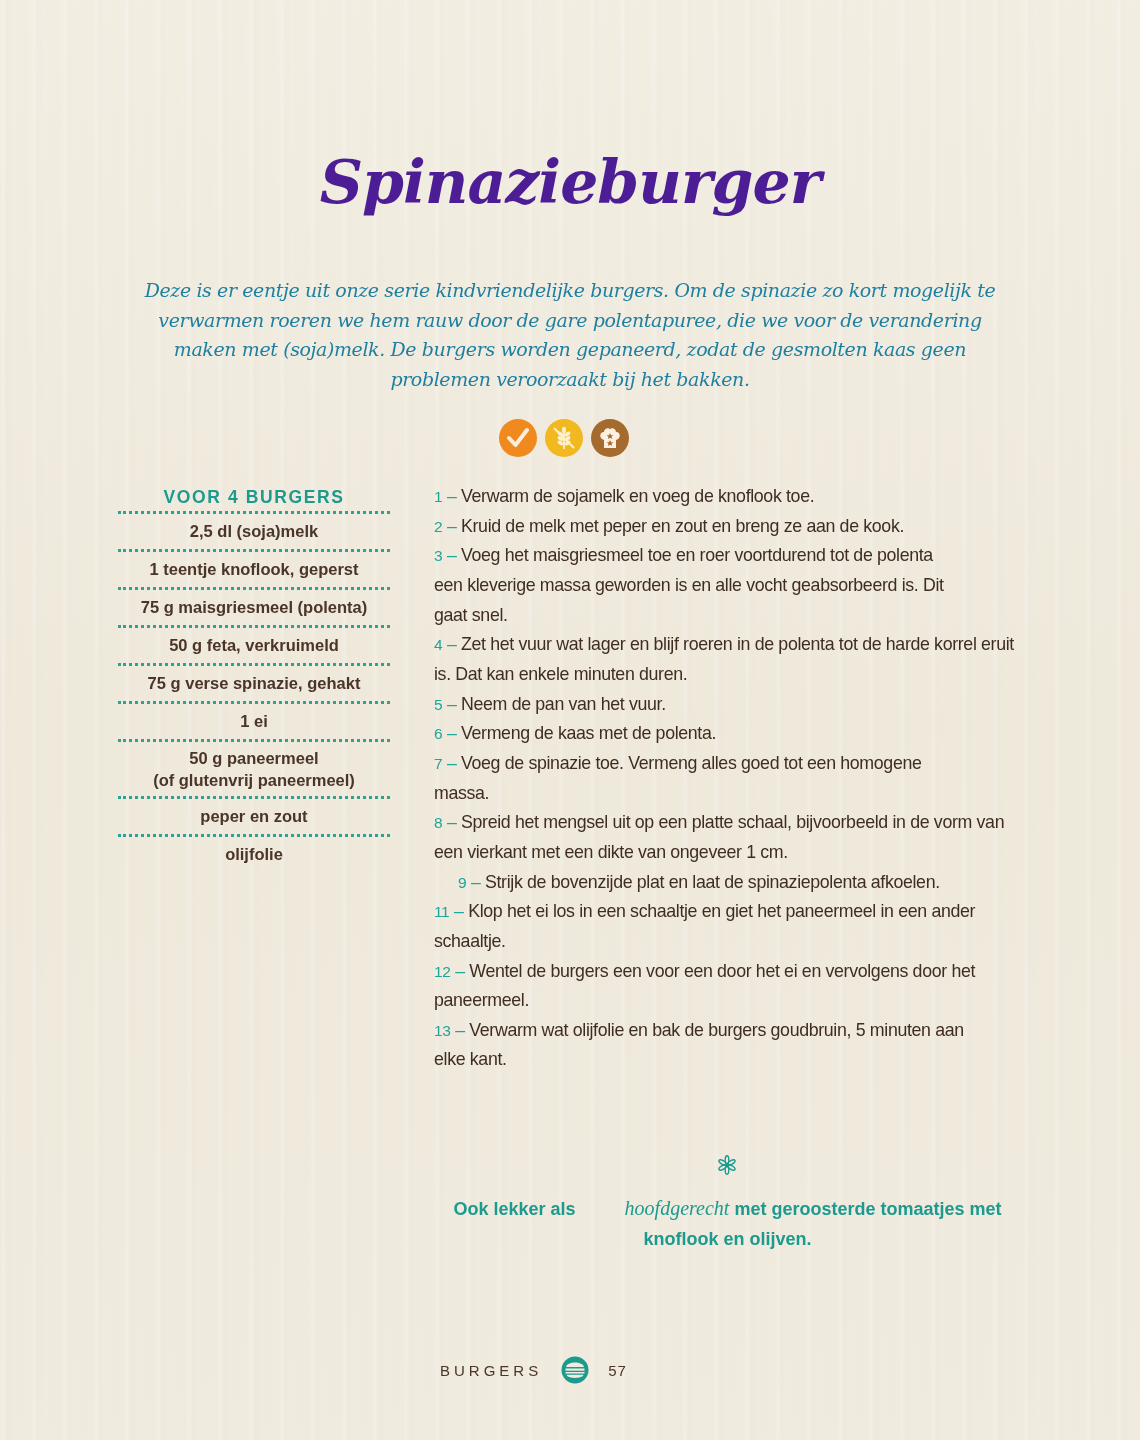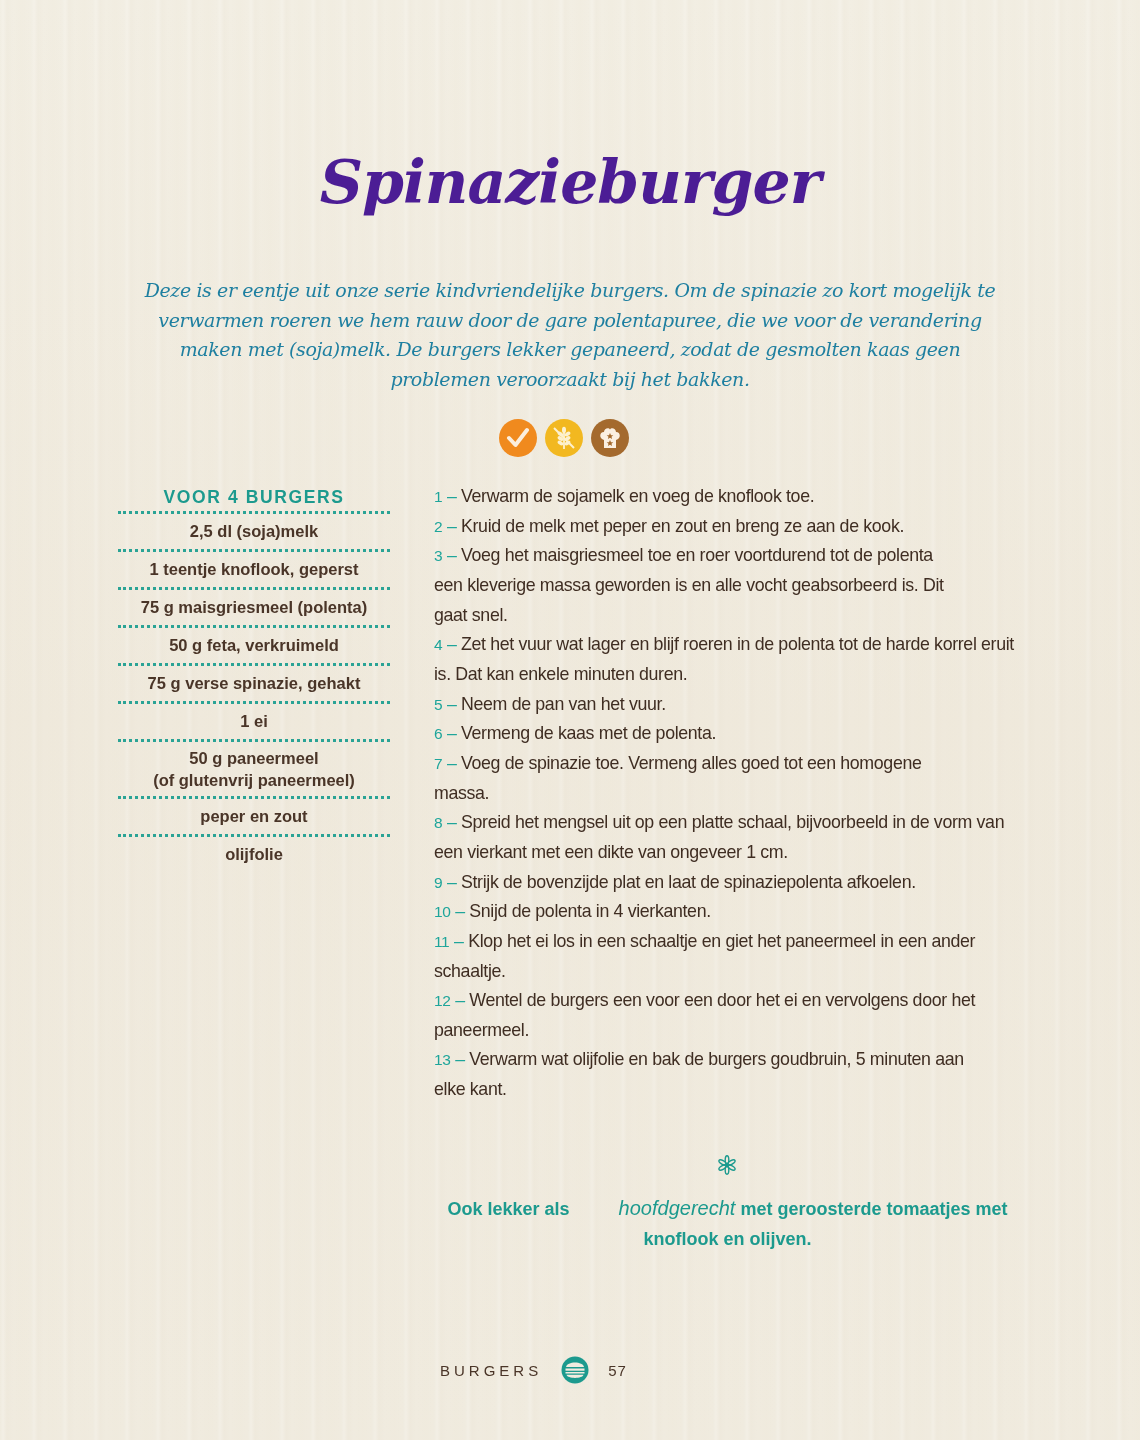--- a/index.html
+++ b/index.html
@@ -169,21 +169,21 @@
     width: 575px;
     top: 1193px;
     text-align: center;
     font-family: "Liberation Sans", sans-serif;
     font-weight: bold;
     font-size: 18px;
     line-height: 30px;
     color: #1c9a8e;
   }
   .tip .script {
-    font-family: Liberation Sans, sans-serif;
+    font-family: Liberation Serif, serif;
     font-style: italic;
     font-weight: normal;
     font-size: 20px;
     margin-left: 44px;
   }
 
   
   .footer {
     position: absolute;
     left: 440px;
@@ -206,21 +206,21 @@
     letter-spacing: 1px;
   }
 </style>
 </head>
 <body>
 
 <div class="page">
 
   <h1 class="title-main">Spinazieburger</h1>
 
-  <p class="intro" style="margin:0;">Deze is er eentje uit onze serie kindvriendelijke burgers. Om de spinazie zo kort mogelijk te verwarmen roeren we hem rauw door de gare polentapuree, die we voor de verandering maken met (soja)melk. De burgers lekker gepaneerd, zodat de gesmolten kaas geen problemen veroorzaakt bij het bakken.</p>
+  <p class="intro" style="margin:0;">Deze is er eentje uit onze serie kindvriendelijke burgers. Om de spinazie zo kort mogelijk te verwarmen roeren we hem rauw door de gare polentapuree, die we voor de verandering maken met (soja)melk. De burgers worden gepaneerd, zodat de gesmolten kaas geen problemen veroorzaakt bij het bakken.</p>
 
   <div class="badges">
     <div class="badge" style="background:#f08a1e;">
       <svg width="26" height="26" viewBox="0 0 26 26">
         <path d="M4 13 L10.5 20 L22 5" stroke="#fbeedd" stroke-width="4" fill="none" stroke-linecap="round" stroke-linejoin="round"></path>
       </svg>
     </div>
     <div class="badge" style="background:#f2b820;">
       <svg width="28" height="28" viewBox="0 0 28 28">
         <g fill="#fdf1cf">
@@ -265,22 +265,21 @@
 
   <ol class="steps">
     <li><span class="step-num">1</span> <span class="step-dash">–</span> <span>Verwarm de sojamelk en voeg de knoflook toe.</span></li>
     <li><span class="step-num">2</span> <span class="step-dash">–</span> <span>Kruid de melk met peper en zout en breng ze aan de kook.</span></li>
     <li style="padding-right:70px;"><span class="step-num">3</span> <span class="step-dash">–</span> <span>Voeg het maisgriesmeel toe en roer voortdurend tot de polenta een kleverige massa geworden is en alle vocht geabsorbeerd is. Dit gaat snel.</span></li>
     <li style="padding-right:20px;"><span class="step-num">4</span> <span class="step-dash">–</span> <span>Zet het vuur wat lager en blijf roeren in de polenta tot de harde korrel eruit is. Dat kan enkele minuten duren.</span></li>
     <li><span class="step-num">5</span> <span class="step-dash">–</span> <span>Neem de pan van het vuur.</span></li>
     <li><span class="step-num">6</span> <span class="step-dash">–</span> <span>Vermeng de kaas met de polenta.</span></li>
     <li style="padding-right:90px;"><span class="step-num">7</span> <span class="step-dash">–</span> <span>Voeg de spinazie toe. Vermeng alles goed tot een homogene massa.</span></li>
     <li><span class="step-num">8</span> <span class="step-dash">–</span> <span>Spreid het mengsel uit op een platte schaal, bijvoorbeeld in de vorm van een vierkant met een dikte van ongeveer 1 cm.</span></li>
-    <li style="padding-right:80px;"><span class="step-num">9</span> <span class="step-dash">–</span> <span>Strijk de bovenzijde plat en laat de spinaziepolenta afkoelen.</span></li>
-    <li><span class="step-num">10</span> <span class="step-dash">–</span> <span>Snijd de polenta in 4 vierkanten.</span></li>
+    <li style="padding-right:80px;margin-left:24px;"><span class="step-num">9</span> <span class="step-dash">–</span> <span>Strijk de bovenzijde plat en laat de spinaziepolenta afkoelen.</span></li>
     <li style="padding-right:20px;"><span class="step-num">11</span> <span class="step-dash">–</span> <span>Klop het ei los in een schaaltje en giet het paneermeel in een ander schaaltje.</span></li>
     <li><span class="step-num">12</span> <span class="step-dash">–</span> <span>Wentel de burgers een voor een door het ei en vervolgens door het paneermeel.</span></li>
     <li style="padding-right:70px;"><span class="step-num">13</span> <span class="step-dash">–</span> <span>Verwarm wat olijfolie en bak de burgers goudbruin, 5 minuten aan elke kant.</span></li>
   </ol>
 
   <div class="divider">
     <svg width="22" height="22" viewBox="0 0 22 22">
       <g stroke="#1c9a8e" stroke-width="1.4" fill="none">
         <ellipse cx="11" cy="6" rx="1.8" ry="4.2"></ellipse>
         <ellipse cx="11" cy="16" rx="1.8" ry="4.2"></ellipse>

